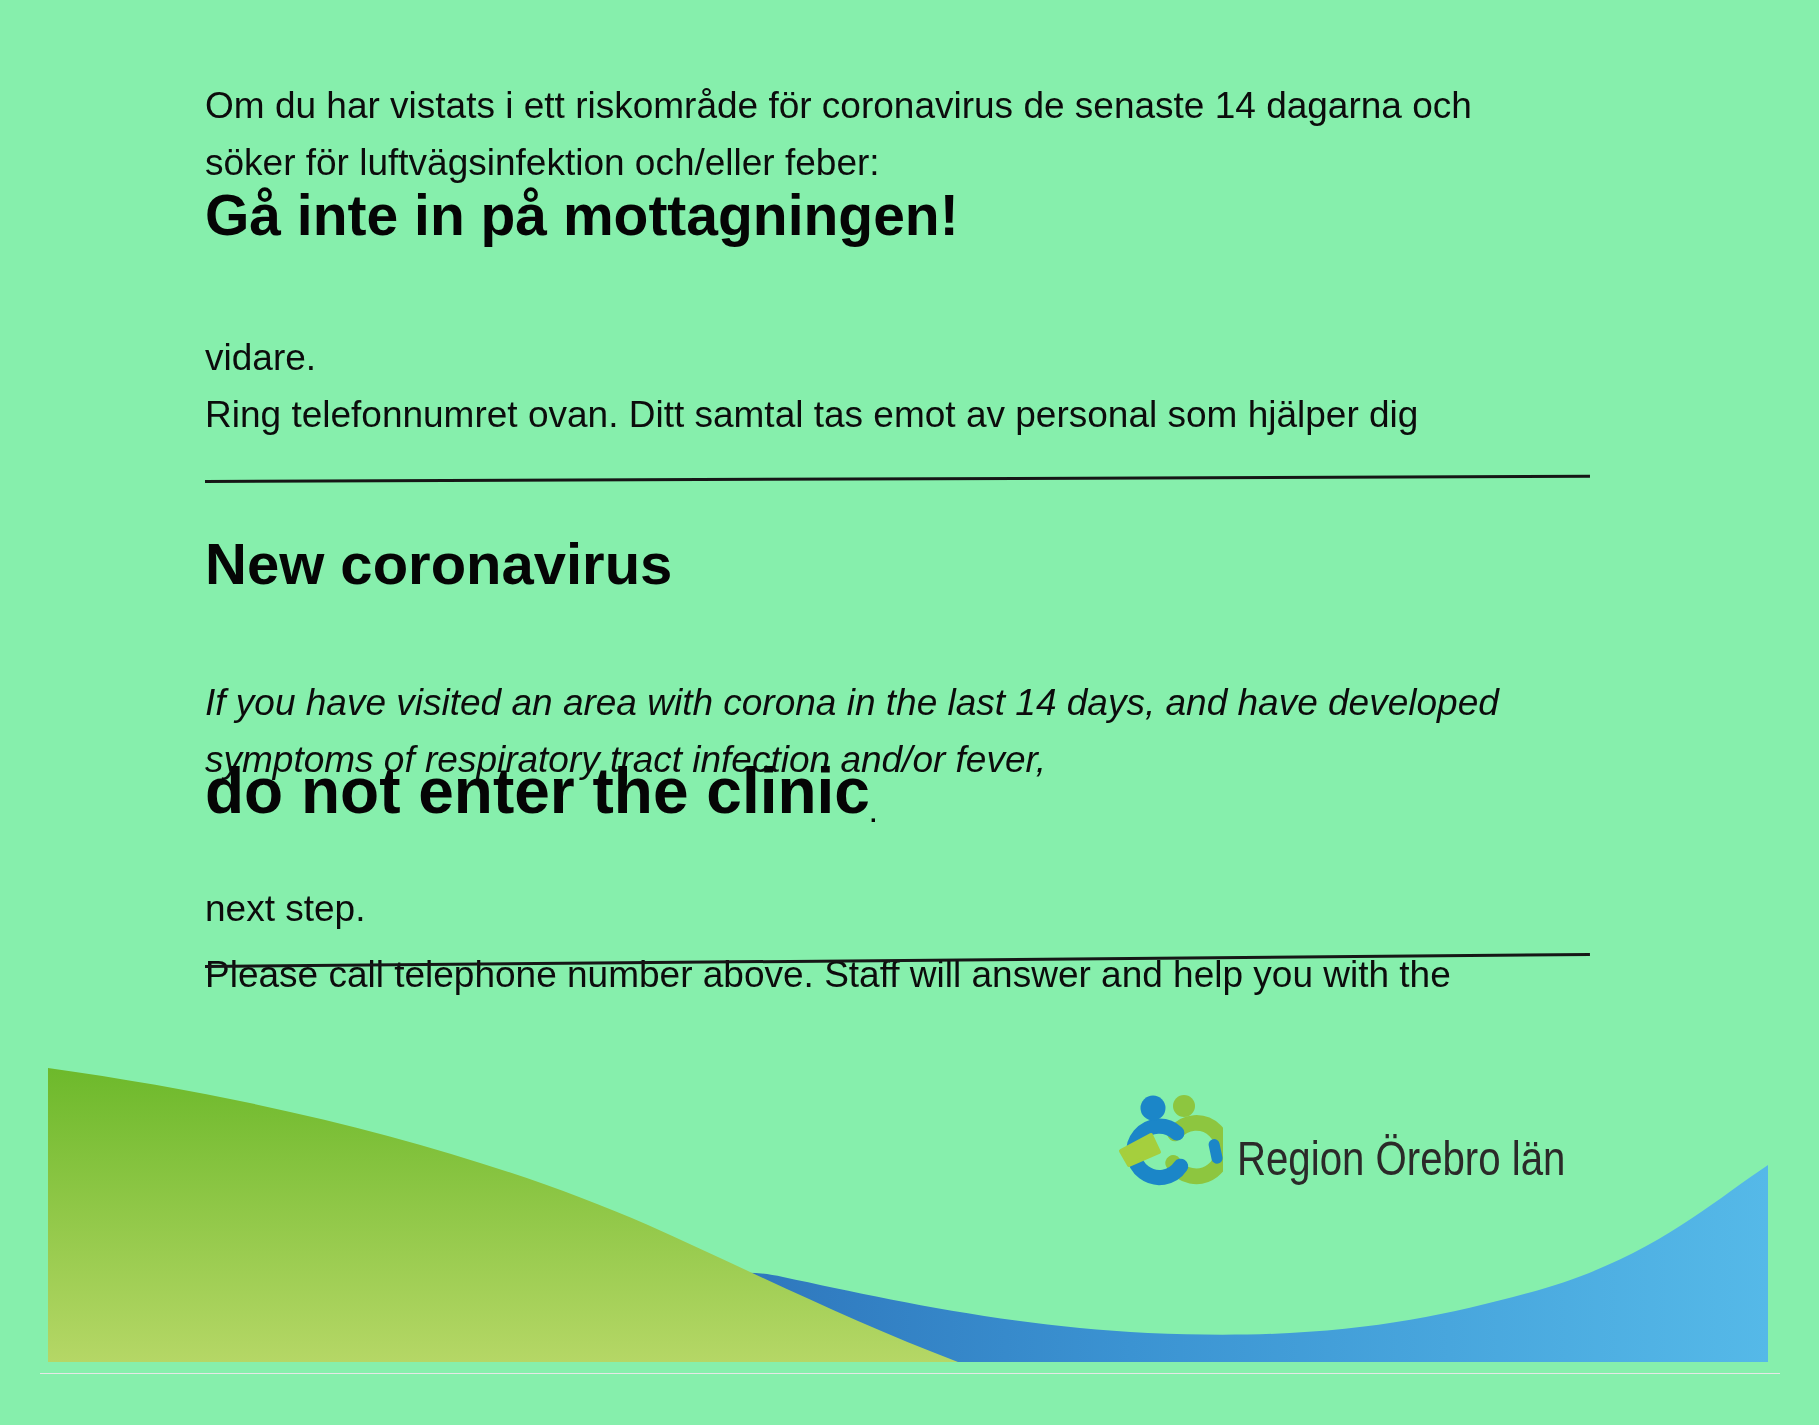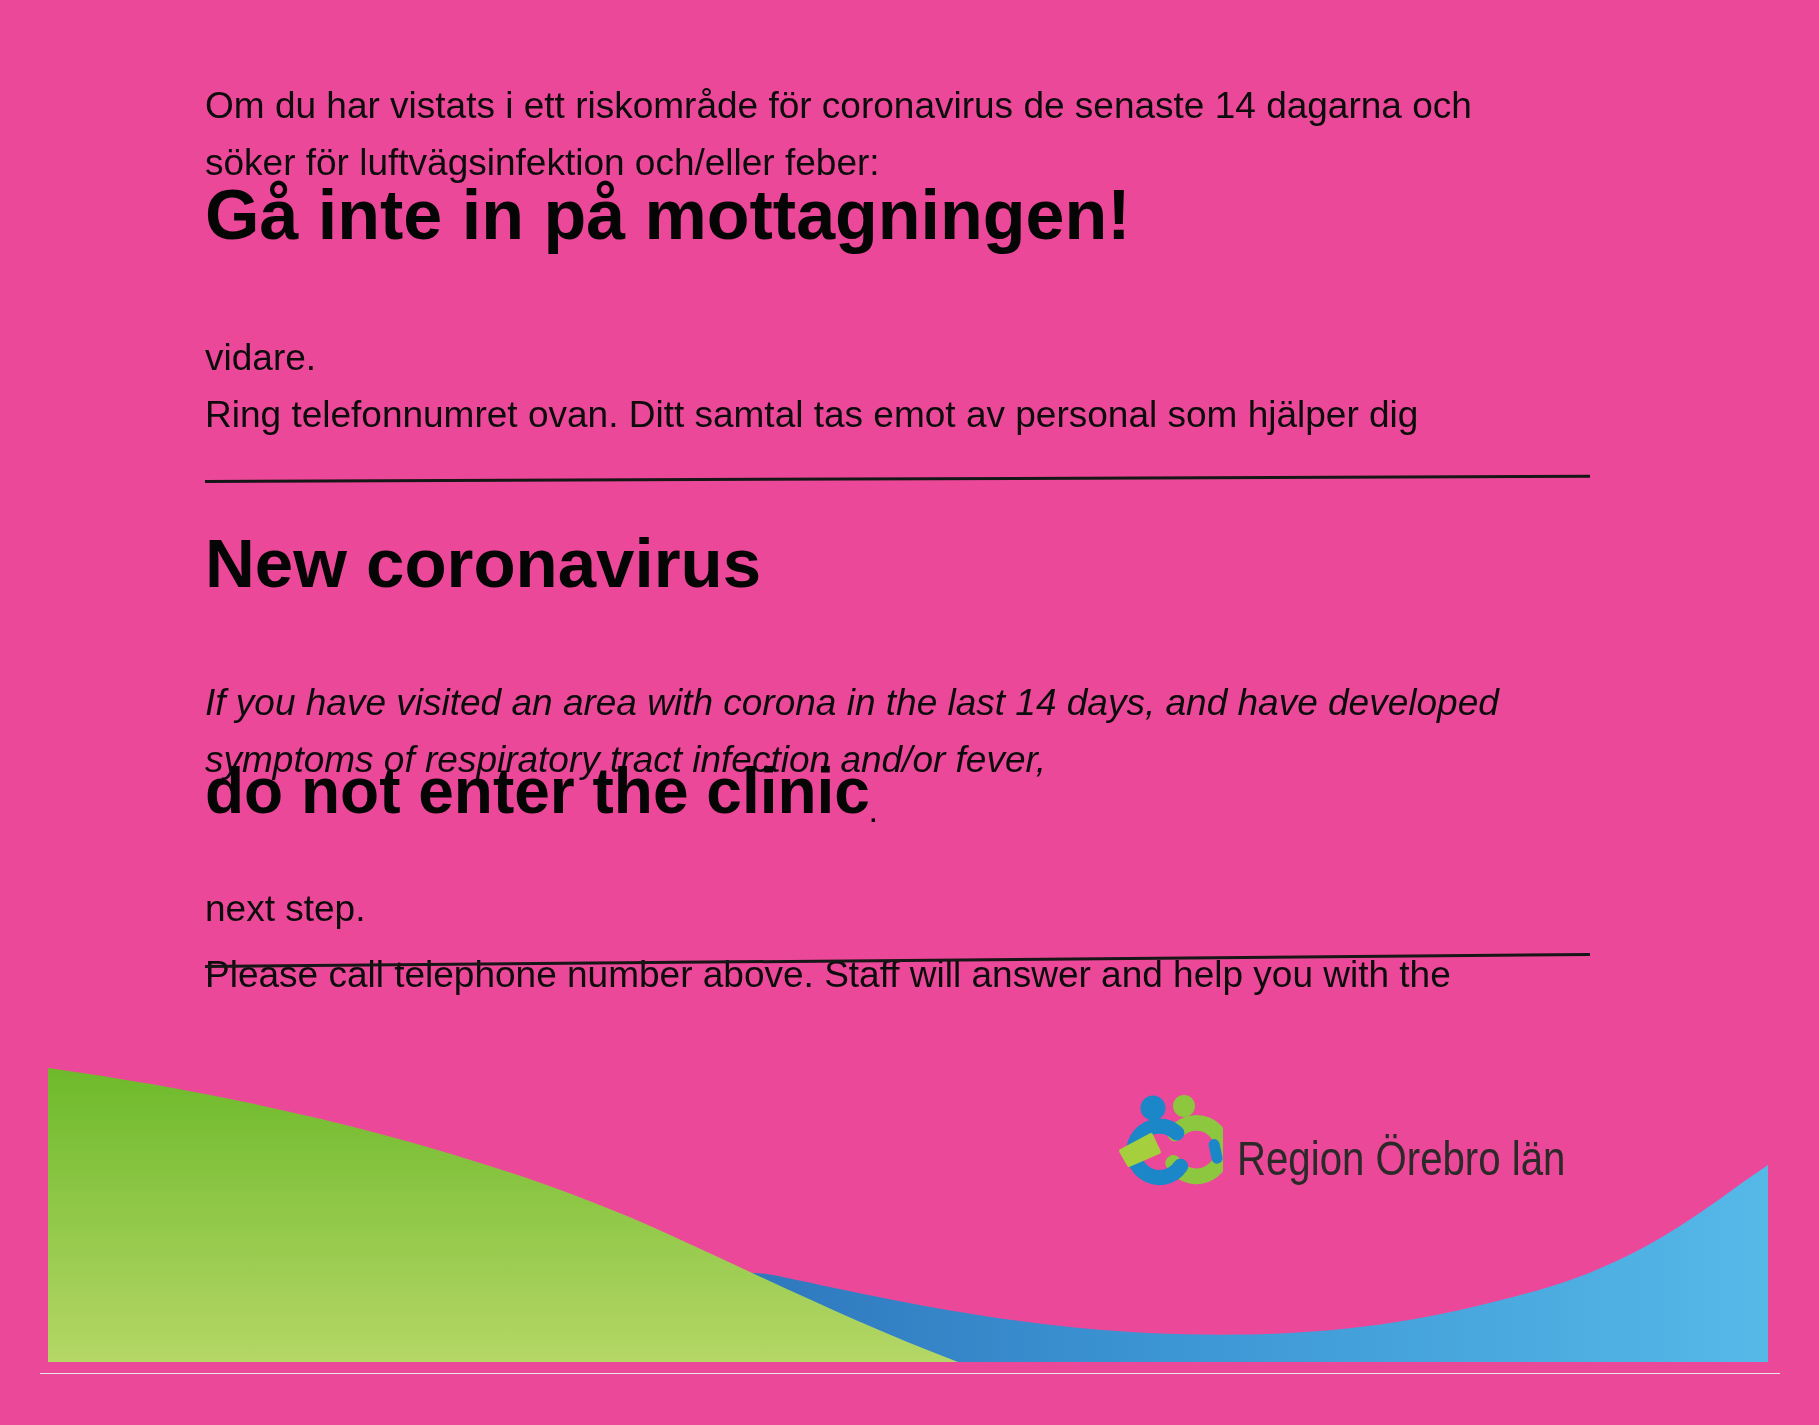--- a/index.html
+++ b/index.html
@@ -4,59 +4,59 @@
 <style>
   html, body {
     margin: 0;
     padding: 0;
     background: #ffffff;
   }
   .page {
     position: relative;
     width: 1819px;
     height: 1425px;
-    background: #ec4899;
+    background: #86efac;
     overflow: hidden;
     font-family: "Liberation Sans", sans-serif;
     color: #0a0a0a;
   }
   .abs { position: absolute; }
   .body-text {
     left: 205px;
     font-size: 37px;
     line-height: 57px;
     color: #0c0c0c;
     white-space: nowrap;
   }
   .body-text .line { display: block; }
   .para-sv-intro   { top: 40px; }
   .headline-sv {
     left: 205px;
     top: 170px;
-    font-size: 70px;
+    font-size: 57px;
     line-height: 90px;
     font-weight: bold;
     color: #050505;
     white-space: nowrap;
     margin: 0;
   }
   .para-sv-instruction { top: 292px; }
   .divider {
     left: 205px;
     width: 1385px;
     height: 3px;
     background: #161616;
     transform-origin: left center;
   }
   .divider-top    { top: 480px; transform: rotate(-0.22deg); }
   .divider-bottom { top: 965px; transform: rotate(-0.50deg); }
   .headline-en-title {
     left: 205px;
     top: 525px;
-    font-size: 69px;
+    font-size: 58px;
     line-height: 78px;
     font-weight: bold;
     color: #050505;
     white-space: nowrap;
     margin: 0;
   }
   .para-en-intro { top: 637px; font-style: italic; }
   .headline-en {
     left: 205px;
     top: 752px;

